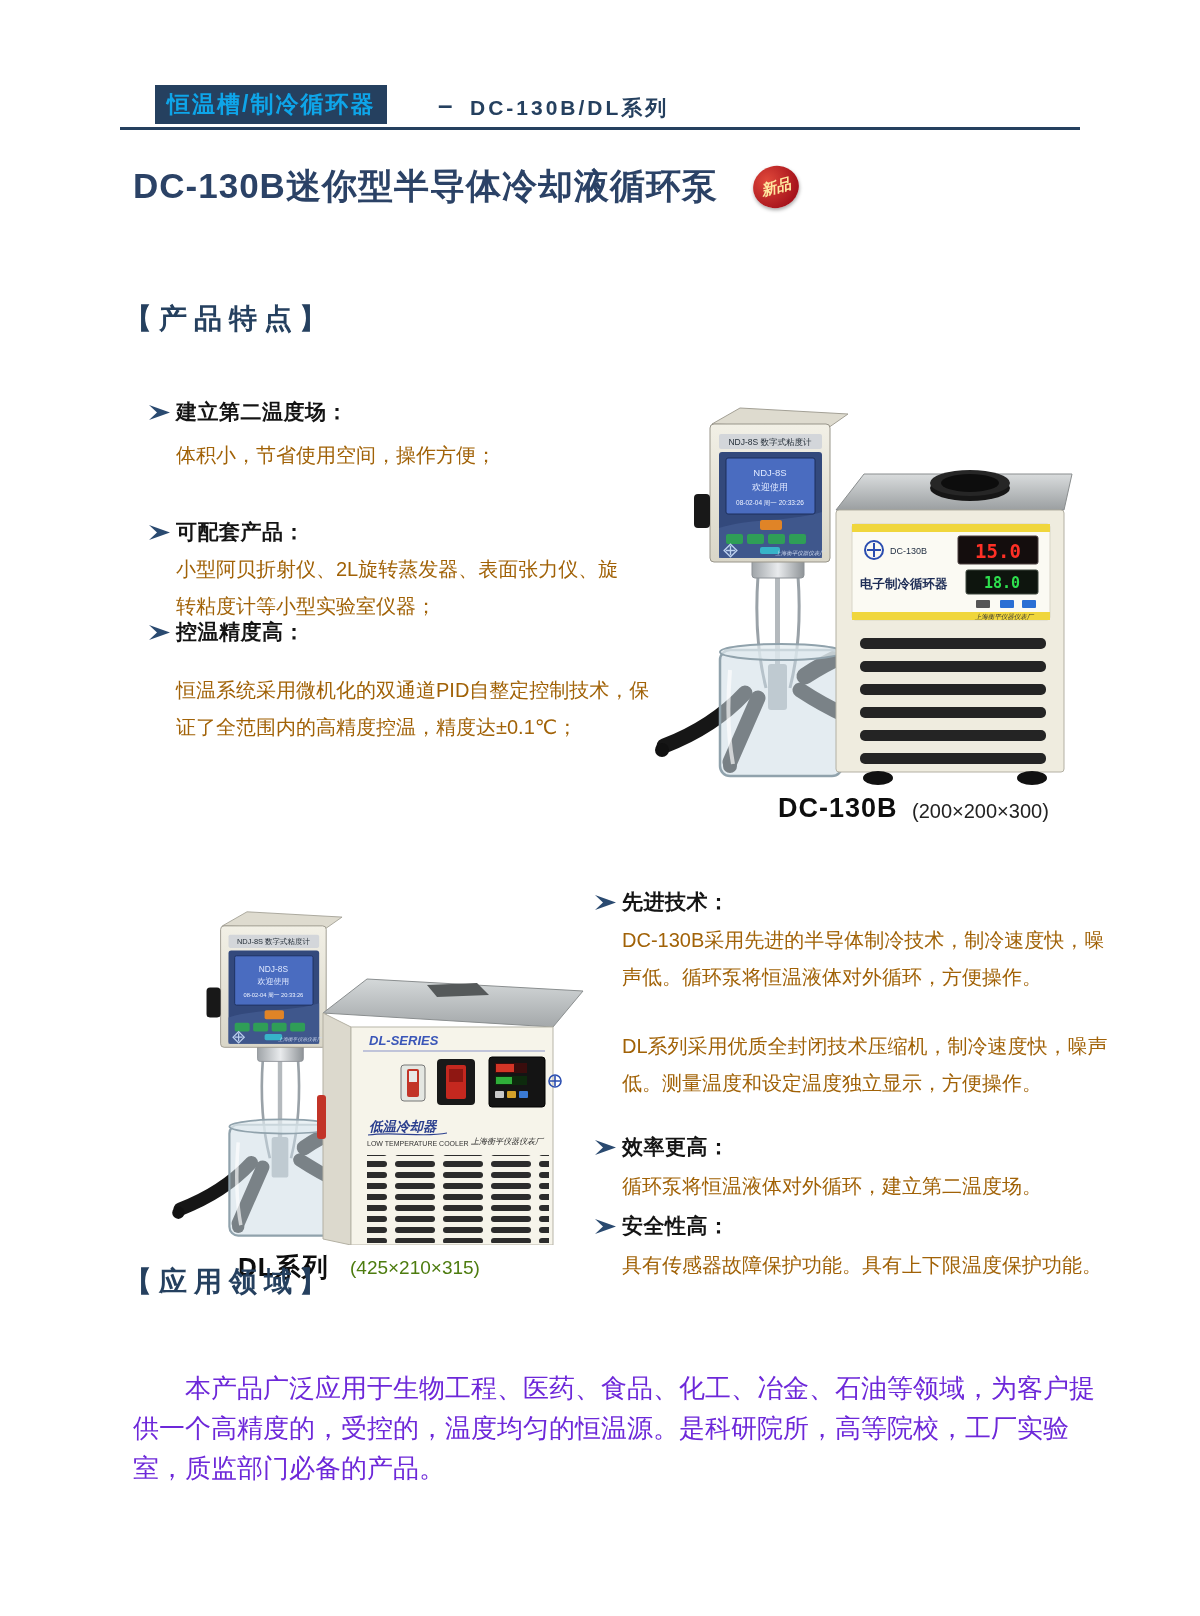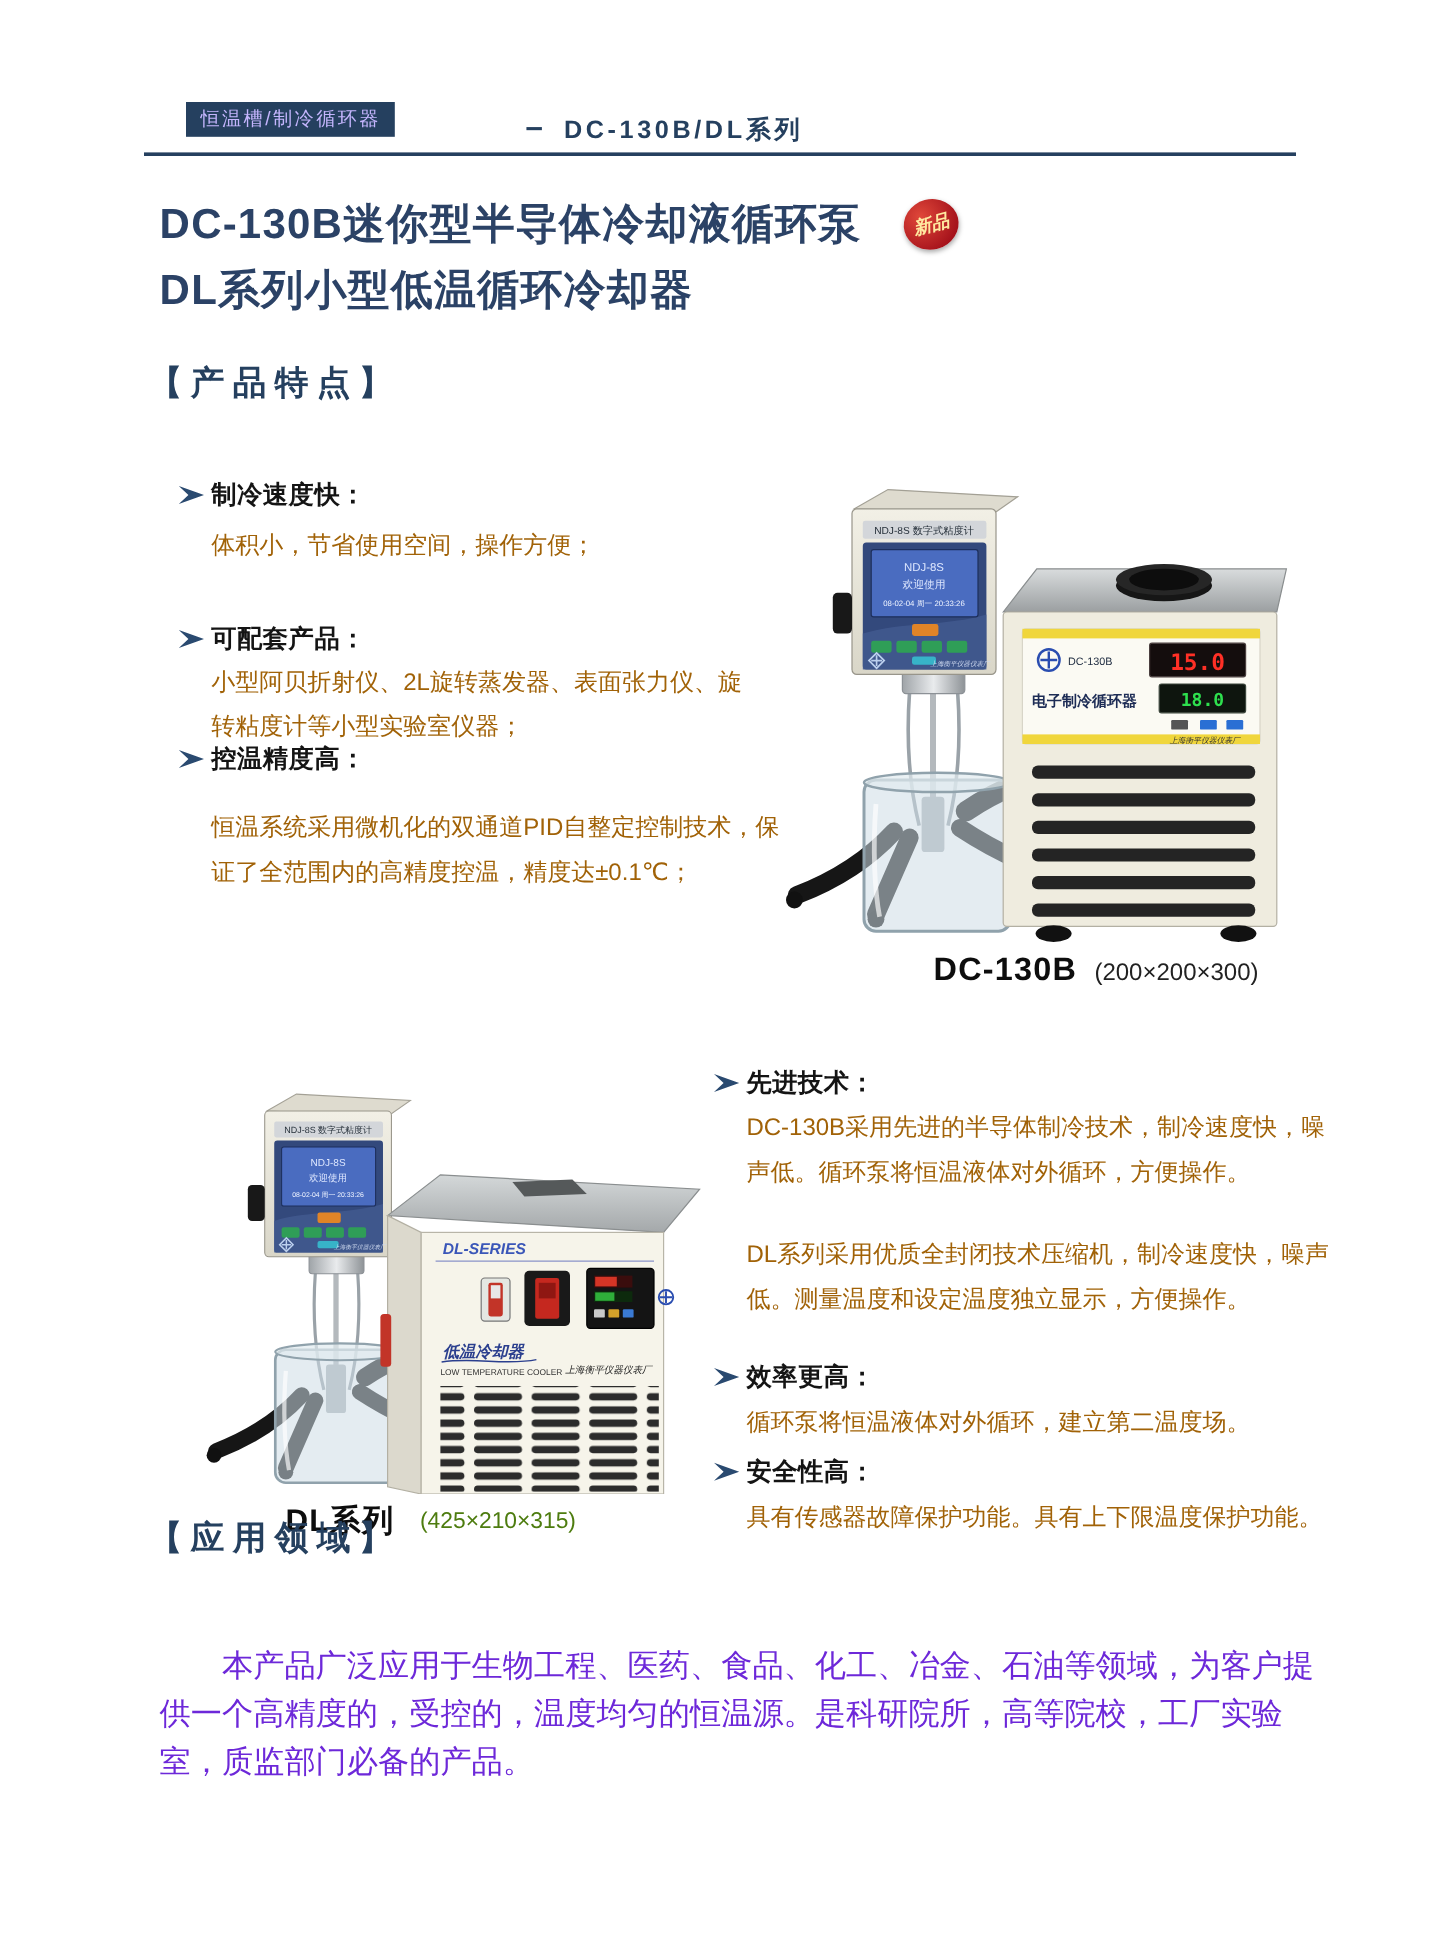--- a/index.html
+++ b/index.html
@@ -3,22 +3,22 @@
 <meta charset="utf-8">
 <style>
   html,body{margin:0;padding:0;background:#ffffff;}
   #page{
     position:relative;width:1200px;height:1616px;margin:0 auto;background:#ffffff;
     font-family:"Liberation Sans","DejaVu Sans",sans-serif;overflow:hidden;
   }
   .abs{position:absolute;}
   
   .hdr-badge{
-    left:155px;top:85px;background:#25405f;color:#c4b5fd;
-    font-size:16px;font-weight:normal;letter-spacing:2px;padding:4px 12px;
+    left:155px;top:85px;background:#25405f;color:#0ea5e9;
+    font-size:23px;font-weight:bold;letter-spacing:2px;padding:4px 12px;
   }
   .hdr-dash{left:438px;top:90px;color:#25405f;font-size:26px;font-weight:bold;}
   .hdr-series{left:470px;top:94px;color:#25405f;font-size:21px;font-weight:bold;letter-spacing:3px;}
   .hdr-line{left:120px;top:127px;width:960px;height:3px;background:#25405f;}
   
   .title-line{color:#2b4266;font-size:35px;font-weight:700;letter-spacing:1px;}
   .new-badge{
     left:753px;top:166px;width:46px;height:42px;border-radius:50%;
     background:radial-gradient(circle at 35% 30%, #e0483a, #a5121b 75%);
     color:#ffe9a0;font-size:15px;font-weight:bold;font-style:italic;
@@ -46,28 +46,27 @@
 
 <div id="page">
 
   <div class="abs hdr-badge">恒温槽/制冷循环器</div>
   <div class="abs hdr-dash">–</div>
   <div class="abs hdr-series">DC-130B/DL系列</div>
   <div class="abs hdr-line"></div>
 
   <div class="abs title-line" style="left:133px;top:163px;">DC-130B迷你型半导体冷却液循环泵</div>
   <div class="abs new-badge">新品</div>
-  <div class="abs title-line" style="left:133px;top:218px;">DL系列小型低温循环冷却器</div>
 
   <div class="abs sec-hdr" style="left:124px;top:300px;">【产品特点】</div>
 
   <svg class="abs arrow-icon" style="left:148px;top:404px;" viewBox="0 0 23 17">
       <path d="M1 1 L22 8.5 L1 16 L9 8.5 Z" fill="#2a4a70"></path>
     </svg>
-  <div class="abs b-head" style="left:176px;top:398px;">制冷速度快：</div>
+  <div class="abs b-head" style="left:176px;top:398px;">建立第二温度场：</div>
   <div class="abs b-body" style="left:176px;top:437px;width:470px;">体积小，节省使用空间，操作方便；</div>
 
   <svg class="abs arrow-icon" style="left:148px;top:524px;" viewBox="0 0 23 17">
       <path d="M1 1 L22 8.5 L1 16 L9 8.5 Z" fill="#2a4a70"></path>
     </svg>
   <div class="abs b-head" style="left:176px;top:518px;">可配套产品：</div>
   <div class="abs b-body" style="left:176px;top:551px;width:462px;">小型阿贝折射仪、2L旋转蒸发器、表面张力仪、旋转粘度计等小型实验室仪器；</div>
 
   <svg class="abs arrow-icon" style="left:148px;top:624px;" viewBox="0 0 23 17">
       <path d="M1 1 L22 8.5 L1 16 L9 8.5 Z" fill="#2a4a70"></path>

